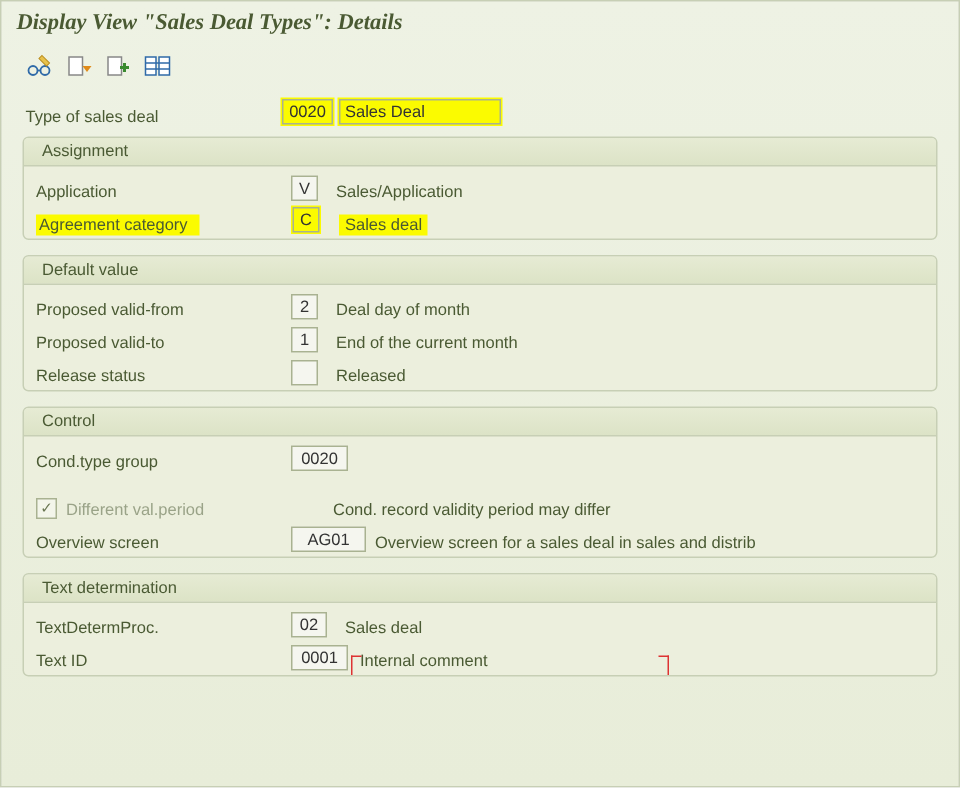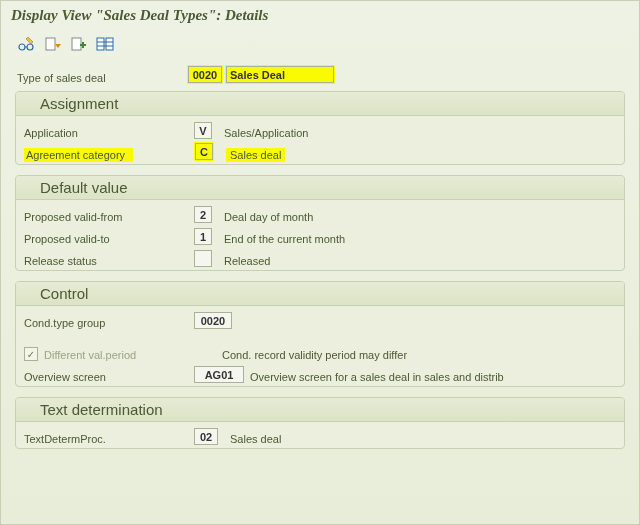--- a/index.html
+++ b/index.html
@@ -43,39 +43,38 @@
   }
   .lbl { width:170px; color:#4a5a33; }
   .inp {
     height:17px;
     border:1px solid #a9b291;
     background:#fff;
     font-size:11px;
     padding:0 3px;
     color:#333;
     text-align:left;
-    font-weight:bold;
   }
   .inp.center { text-align:center; }
   .inp.ro { background:#f5f6ef; }
   .desc { margin-left:12px; color:#4a5a33; }
   .hl { background:#fbfb00; }
   .panel {
     margin:6px 4px 10px 4px;
     border:1px solid #c7cfb5;
     border-radius:4px;
     background:#ecefdd;
     overflow:hidden;
   }
   .phead {
     background:linear-gradient(#e6ebd4,#dce3c6);
     border-bottom:1px solid #c7cfb5;
-    padding:3px 24px;
+    padding:3px 12px;
     color:#4a5a33;
-    font-size:15px;
+    font-size:11px;
   }
   .pbody { padding:2px 2px; }
   .cbx {
     width:14px; height:14px;
     border:1px solid #a9b291;
     background:#f3f5ea;
     display:inline-flex;
     align-items:center; justify-content:center;
     font-size:10px; color:#6a7752;
     margin-right:6px;
@@ -210,17 +209,22 @@
     </div>
 
     <div class="panel">
       <div class="phead">Text determination</div>
       <div class="pbody">
         <div class="row">
           <div class="lbl">TextDetermProc.</div>
           <input class="inp center ro" style="width: 24px;" readonly="" value="02">
           <div class="desc">Sales deal</div>
         </div>
+        <div class="row">
+          <div class="lbl">Text ID</div>
+          <input class="inp center ro" style="width: 38px;" readonly="" value="0001">
+          <div class="desc bracket" style="margin-left:4px; padding:0 4px; width:208px;">Internal comment</div>
+        </div>
       </div>
     </div>
 
   </div>
 </div>
 
 </body></html>

